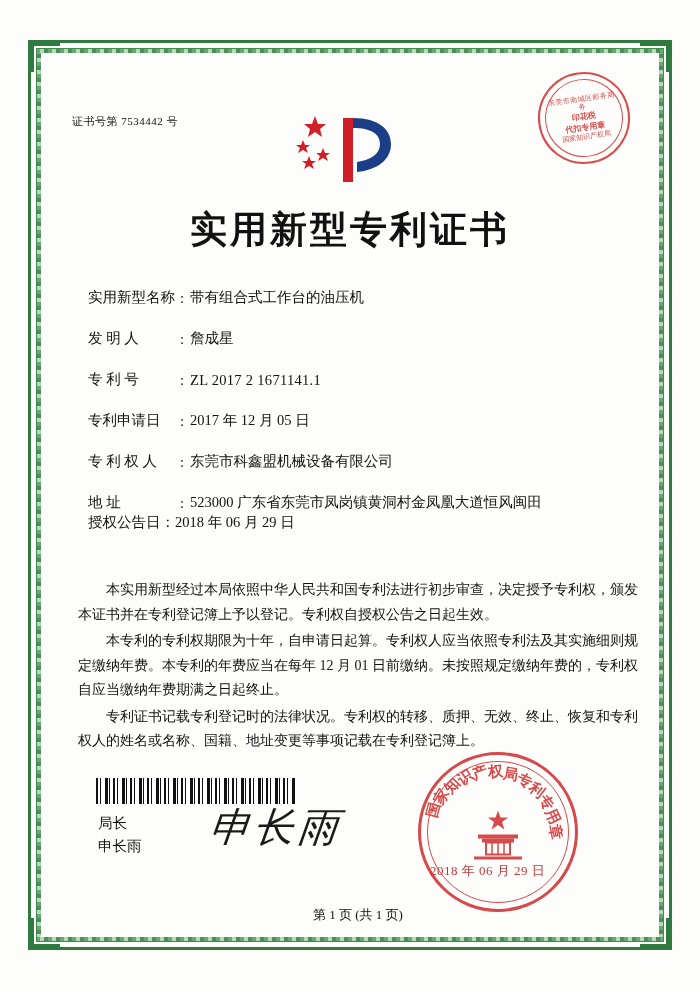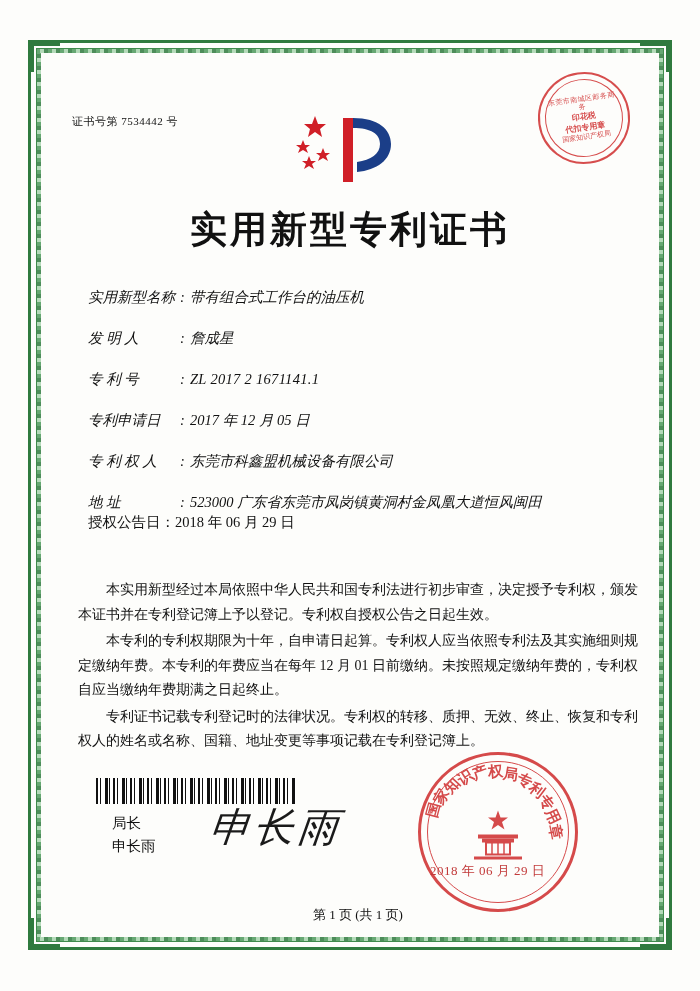--- a/index.html
+++ b/index.html
@@ -127,23 +127,22 @@
 
   
   .fields {
     position: absolute;
     left: 88px; top: 288px;
     width: 530px;
     font-size: 14.5px;
   }
   .field-row {
     display: flex;
-    align-items: center;
+    align-items: flex-end;
     margin-bottom: 22px;
-    font-style: italic;
   }
   .field-label {
     width: 92px;
     flex: none;
     letter-spacing: 0px;
   }
   .field-colon { width: 10px; flex: none; }
   .field-value { flex: 1; }
   .field-value.mono { font-family: "Liberation Serif", serif; letter-spacing: .3px; }
   .field-row.addr { margin-bottom: 1px; }
@@ -179,21 +178,21 @@
     left: 96px; top: 778px;
     width: 200px; height: 26px;
     background-image: repeating-linear-gradient(90deg,
       #111 0 2px, #fff 2px 4px, #111 4px 5px, #fff 5px 9px,
       #111 9px 12px, #fff 12px 13px, #111 13px 14px, #fff 14px 17px);
   }
 
   
   .sig-label {
     position: absolute;
-    left: 112px; top: 812px;
+    left: 98px; top: 812px;
     font-size: 14.5px;
     line-height: 1.6;
   }
   .sig-script {
     position: absolute;
     left: 210px; top: 800px;
     font-size: 40px;
     font-family: "DejaVu Serif", serif;
     font-style: italic;
     letter-spacing: 4px;

